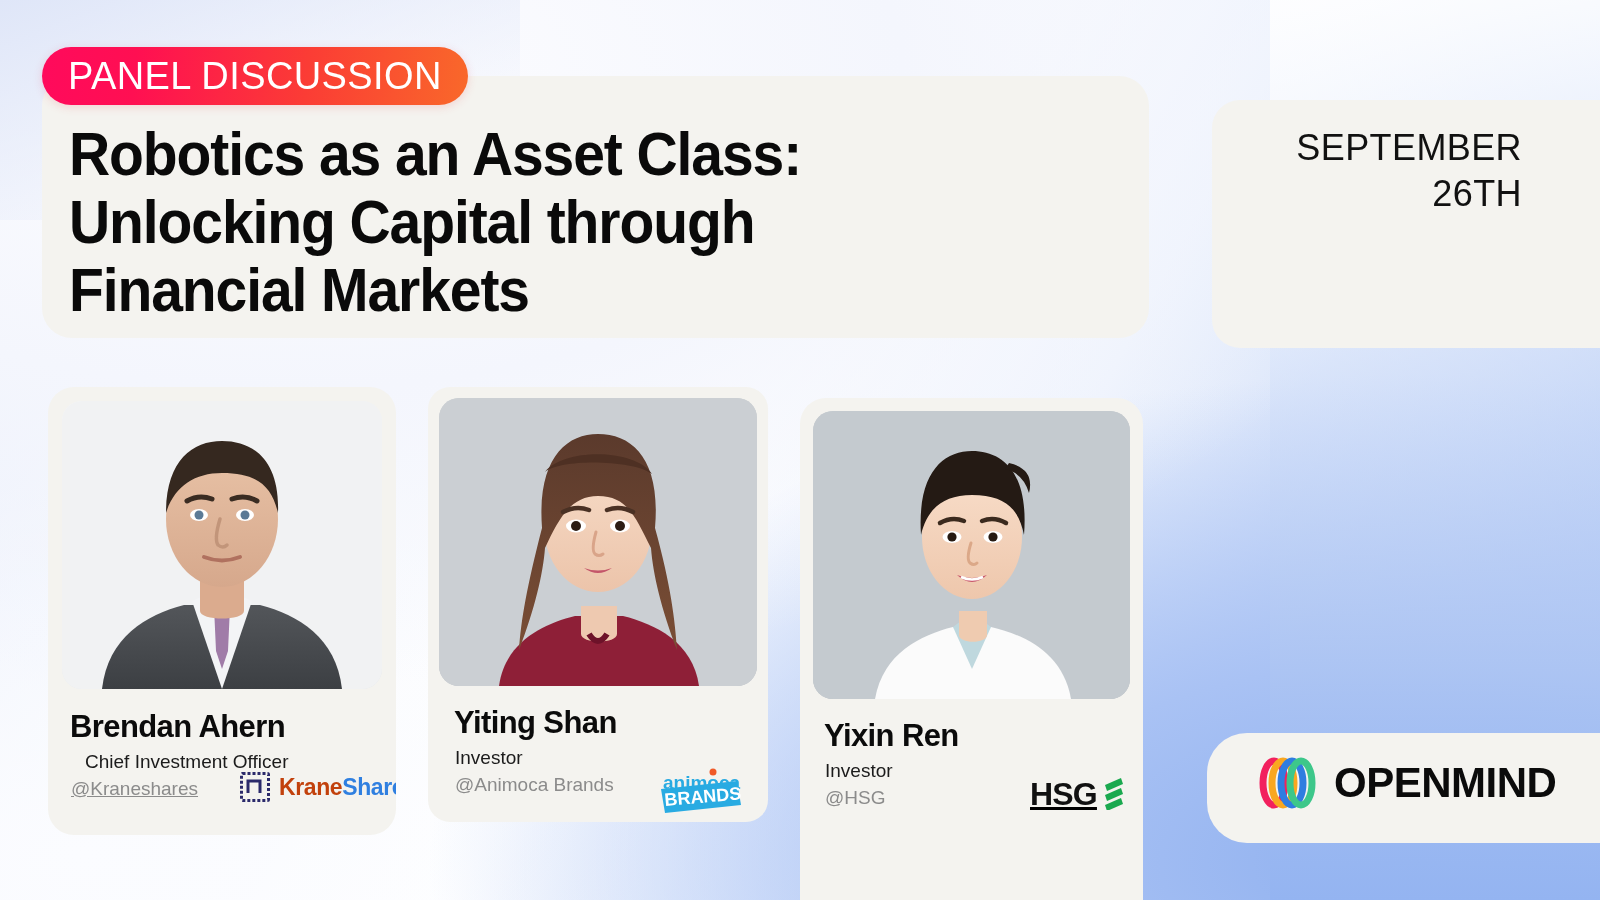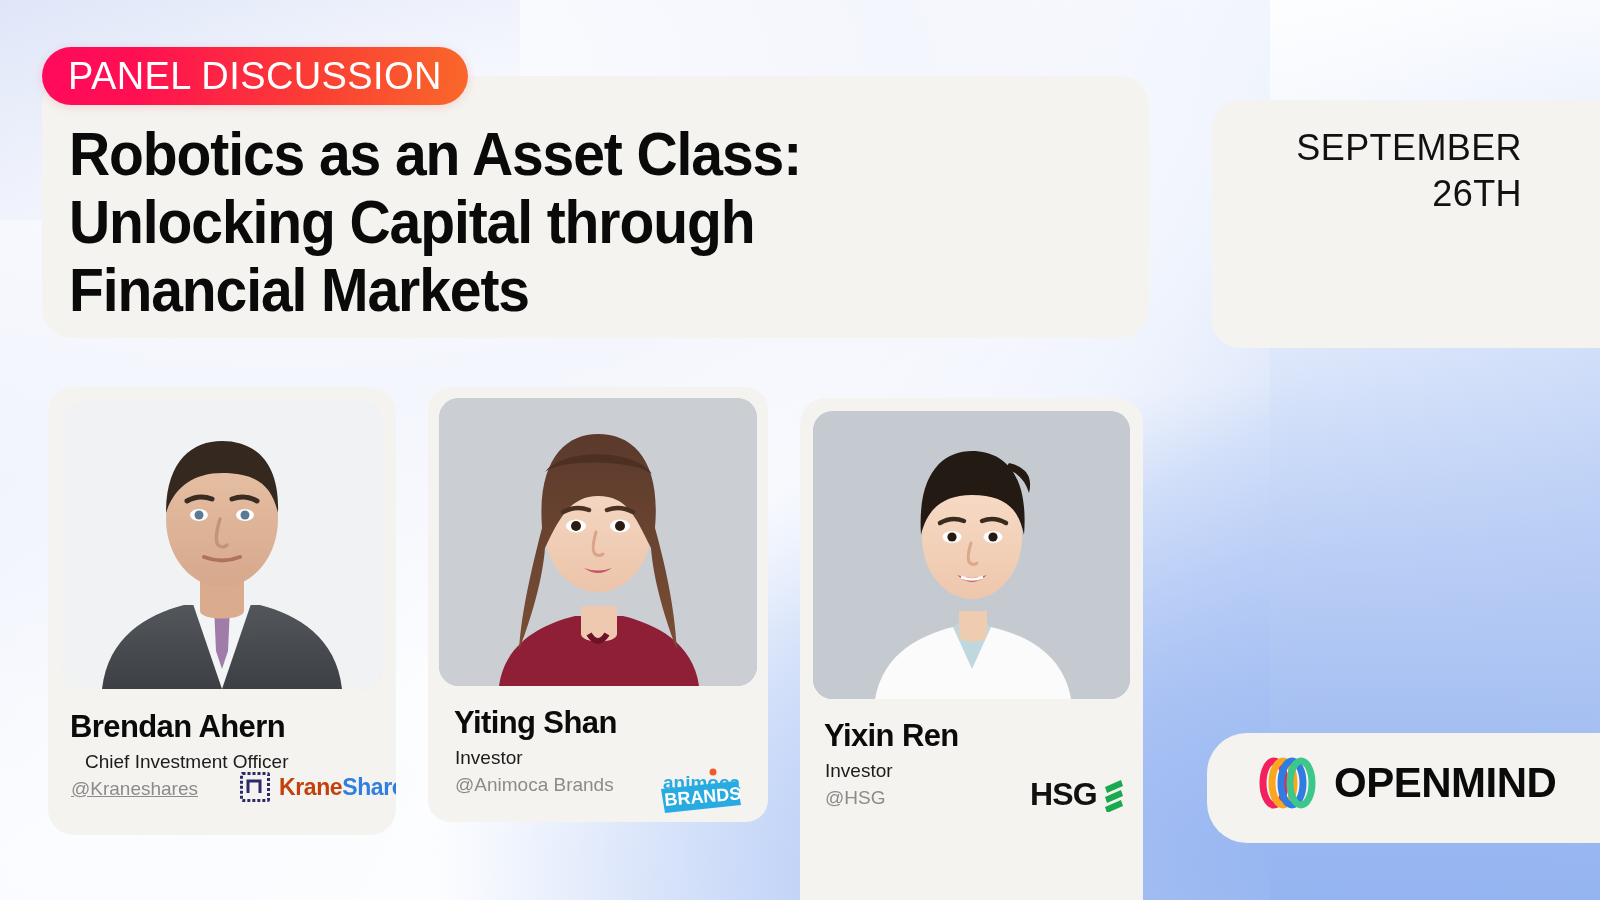--- a/index.html
+++ b/index.html
@@ -253,21 +253,21 @@
           <path d="M158 132 q-5 16 -1 20 q4 3 7 0" stroke="#dba888" stroke-width="3" fill="none" stroke-linecap="round"></path>
           <path d="M144 164 q15 14 30 0 q-15 6 -30 0 Z" fill="#c8566b"></path>
           <path d="M148 166 q11 5 22 0" stroke="#ffffff" stroke-width="2.5" fill="none"></path>
         </svg>
       </div>
     </div>
     <div class="nm">Yixin Ren</div>
     <div class="role">Investor</div>
     <div class="hdl">@HSG</div>
     <div class="logo">
-      <div style="display:flex;align-items:center;gap:6px;">
+      <div style="display:flex;align-items:flex-start;gap:6px;text-decoration:underline;">
         <span style="font-size:32px;font-weight:700;letter-spacing:-.8px;color:#111;font-family:'Liberation Sans',sans-serif;">HSG</span>
         <svg width="22" height="34" viewBox="0 0 22 34" aria-hidden="true">
           <path d="M2 9 L18 2 L20 8 L4 15 Z" fill="#1aa94f"></path>
           <path d="M2 19 L18 12 L20 18 L4 25 Z" fill="#1aa94f"></path>
           <path d="M2 29 L18 22 L20 28 L4 35 Z" fill="#1aa94f"></path>
         </svg>
       </div>
     </div>
   </div>
 

